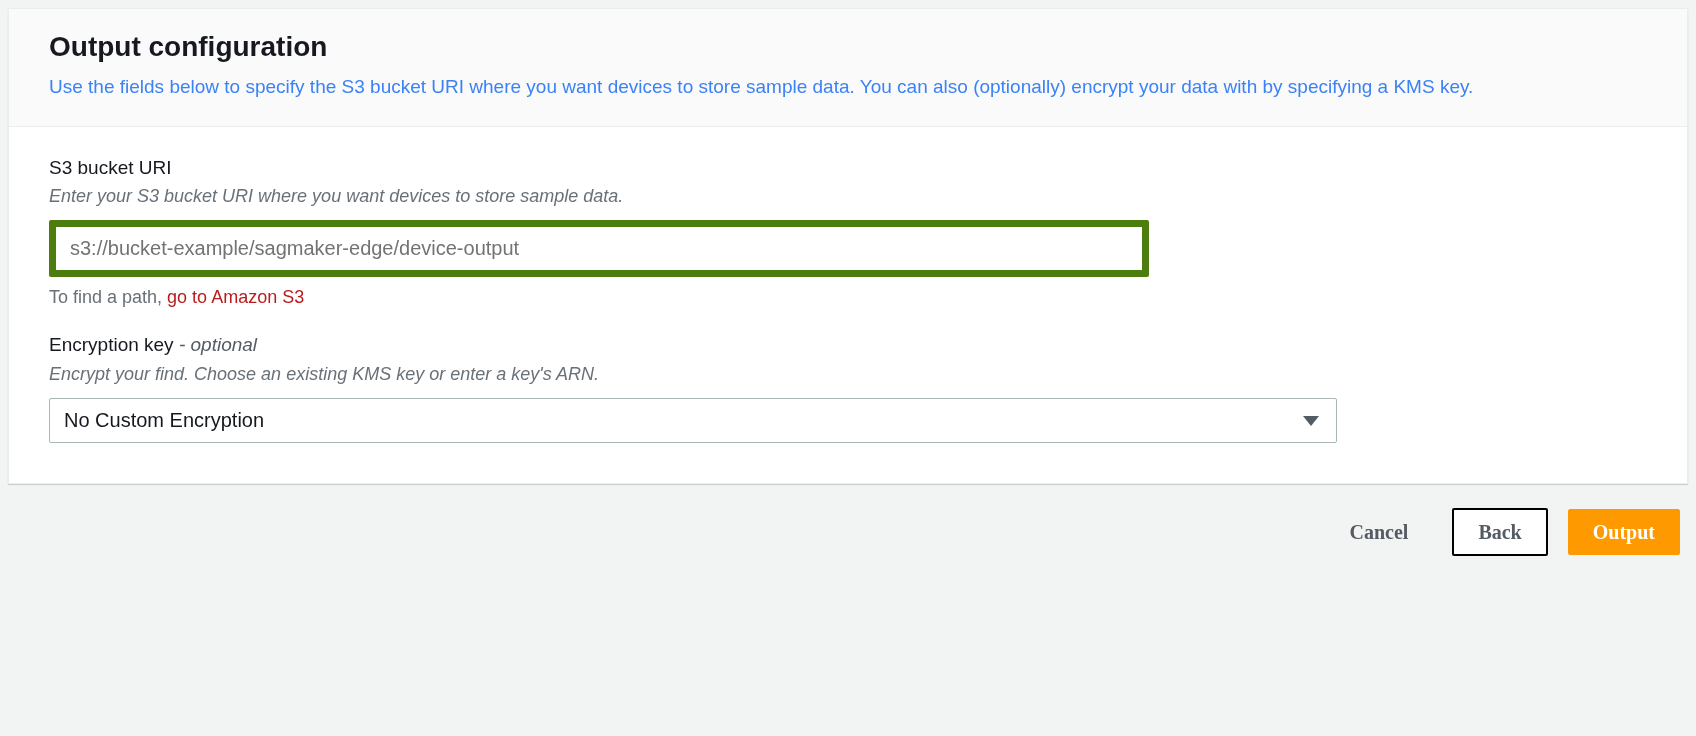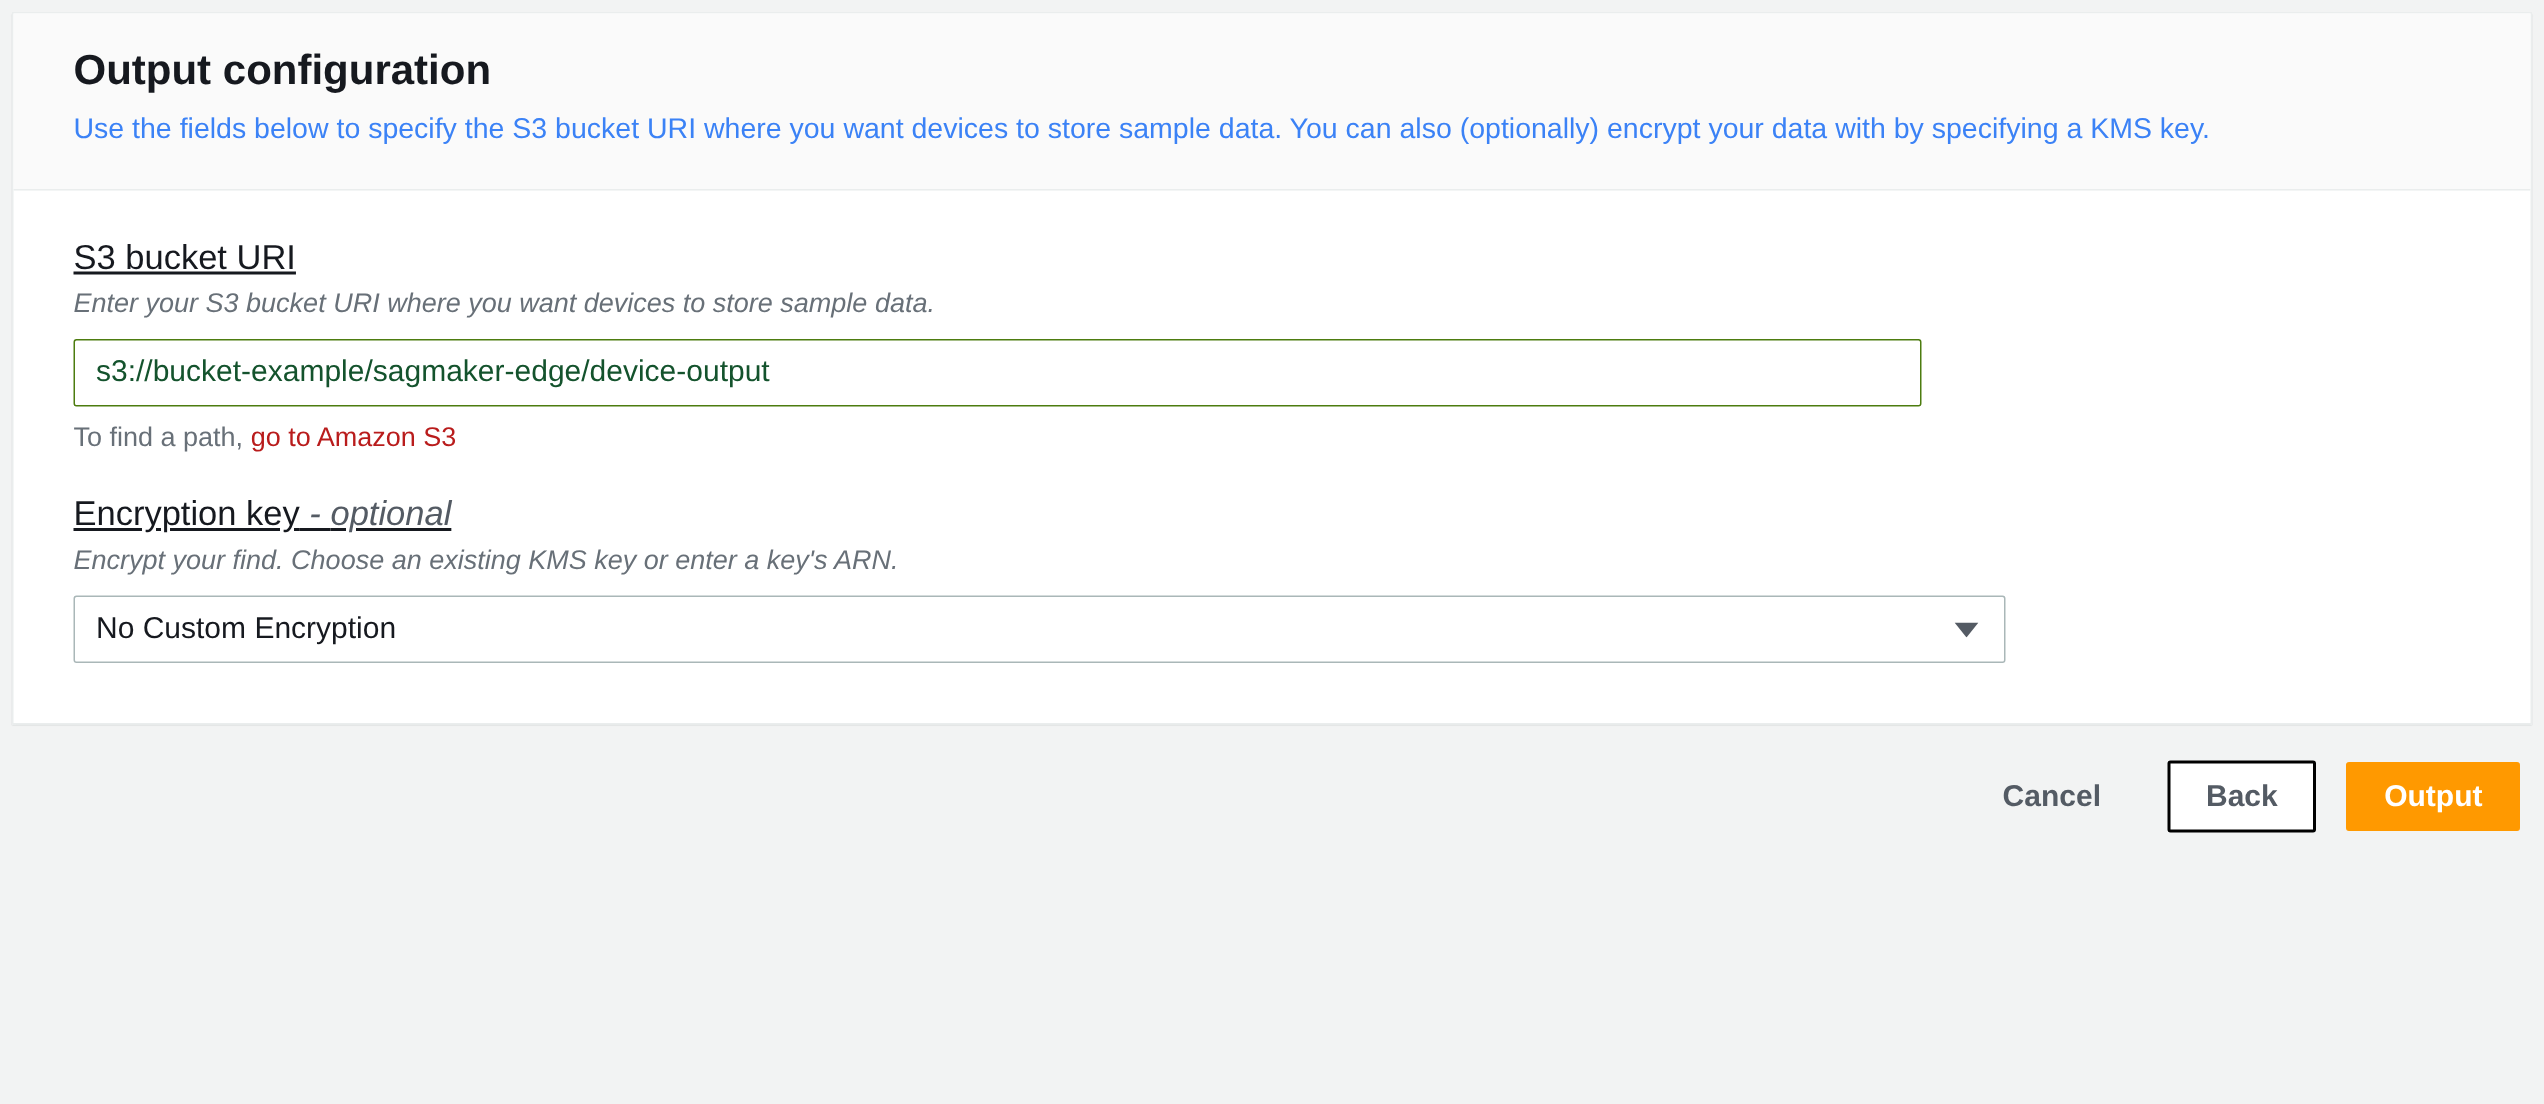--- a/index.html
+++ b/index.html
@@ -33,48 +33,47 @@
       line-height: 1.5;
     }
     .panel-body {
       padding: 28px 40px 40px 40px;
     }
     .form-field {
       margin-bottom: 24px;
     }
     .form-field:last-child { margin-bottom: 0; }
     .field-label {
-      font-size: 23px;
+      font-size: 19px;
       color: #16191f;
       line-height: 1.4;
       margin-bottom: 2px;
-      text-decoration: underline;
     }
     .field-label .optional {
       font-style: italic;
       color: #545b64;
     }
     .field-label .dash {
       color: #545b64;
       font-style: italic;
     }
     .field-hint {
       font-size: 18px;
       color: #687078;
       line-height: 1.5;
       margin-bottom: 10px;
       font-style: italic;
     }
     .text-input {
-      width: 1232px;
+      width: 1100px;
       max-width: 100%;
       padding: 10px 14px;
       font-size: 20px;
-      color: #14532d;
-      border: 1px solid #4d7c0f;
+      color: #737373;
+      border: 7px solid #4d7c0f;
       border-radius: 2px;
       background: #fff;
       font-family: inherit;
     }
     .field-help {
       font-size: 18px;
       color: #687078;
       margin-top: 10px;
     }
     .link {
@@ -106,20 +105,21 @@
       transform: translateY(-50%);
       pointer-events: none;
     }
     .select-caret svg { display: block; }
     .footer-actions {
       display: flex;
       justify-content: flex-end;
       align-items: center;
       gap: 20px;
       padding: 24px 8px 8px 8px;
+      font-family: Liberation Serif, serif;
     }
     .btn {
       font-size: 20px;
       font-weight: 700;
       padding: 8px 24px;
       border-radius: 2px;
       cursor: pointer;
       font-family: inherit;
       line-height: 1.4;
     }

